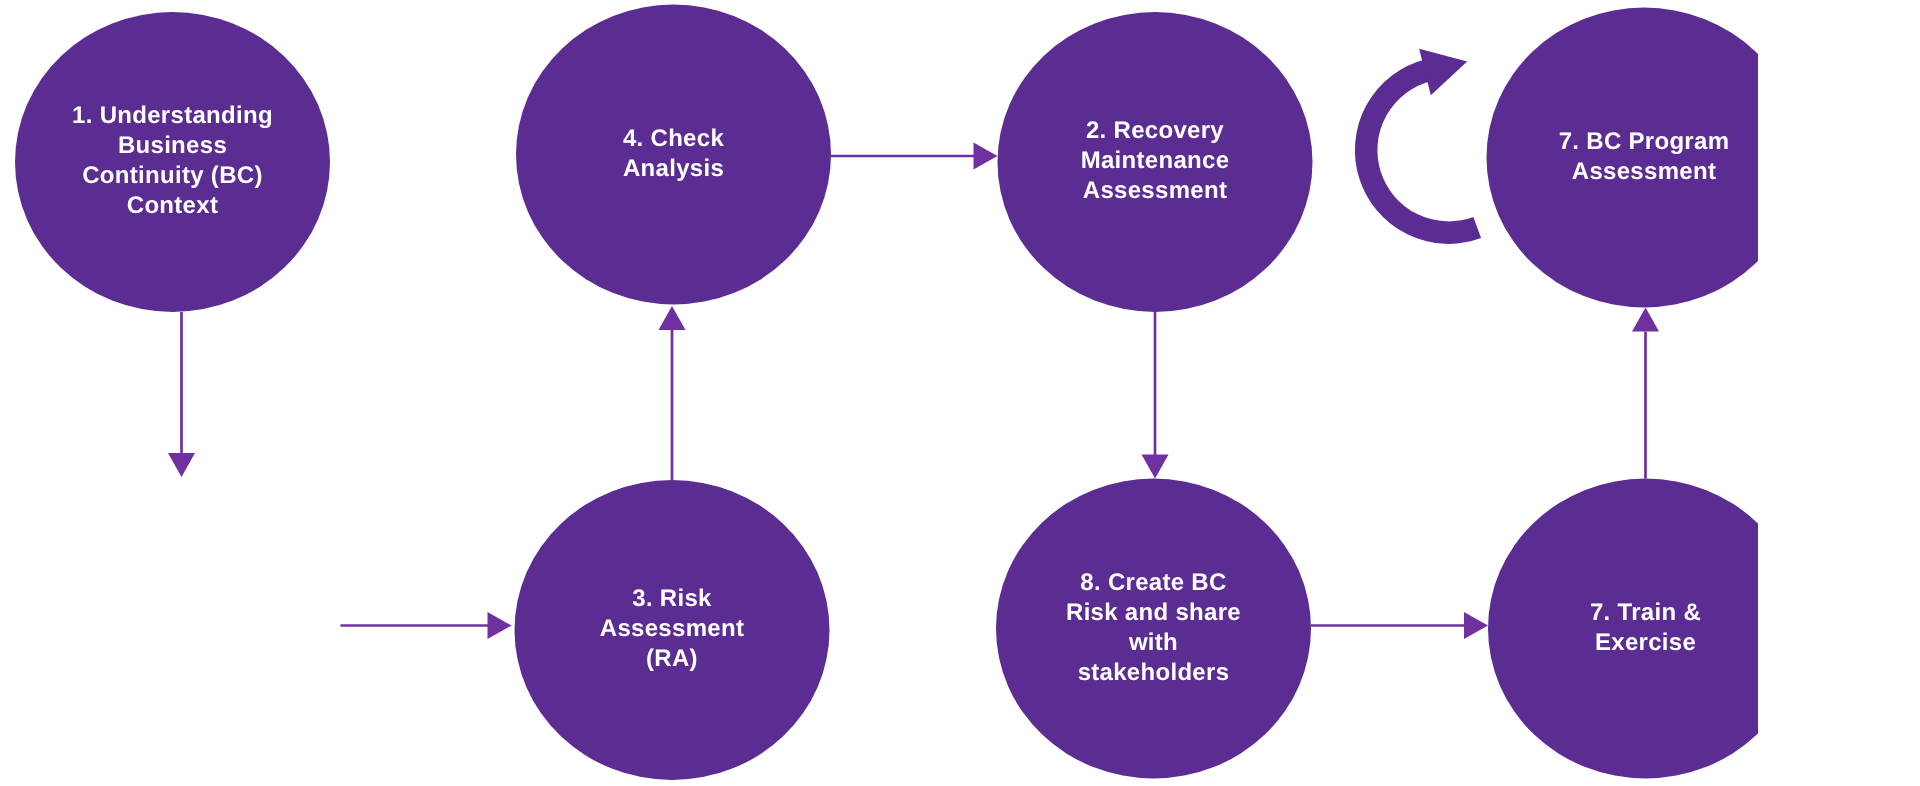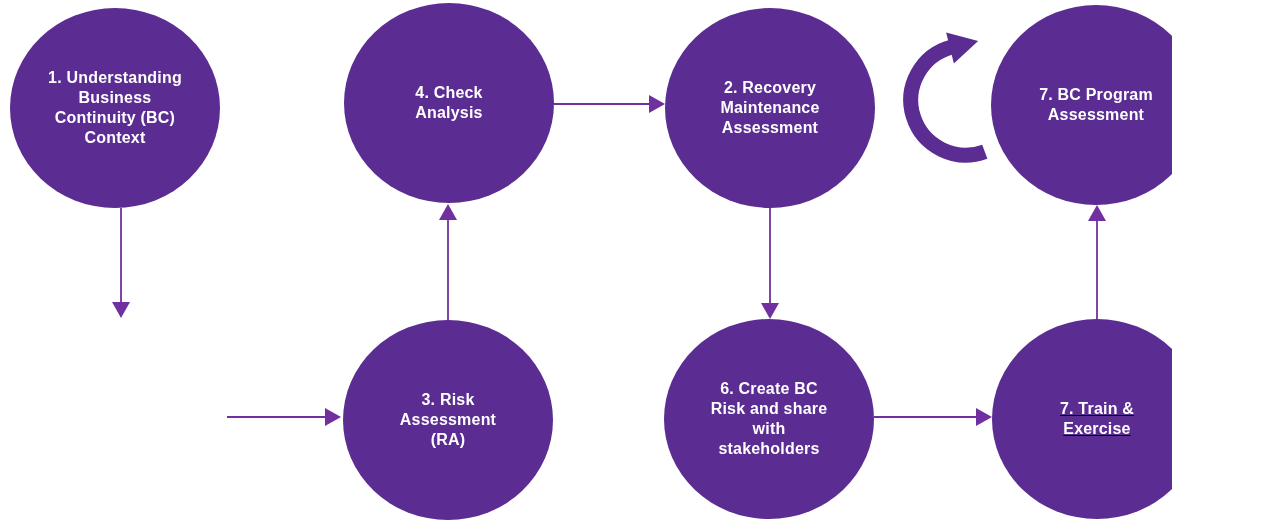--- a/index.html
+++ b/index.html
@@ -54,21 +54,21 @@
     fill: none;
   }
   .cycle-head { fill: var(--cycle-arrow, #5b2c92); }
   
   #circle-1 { left: 10px;  top: 8px;   }
   #circle-2 { left: 17px;  top: 319px; }
   #circle-3 { left: 343px; top: 320px; }
   #circle-4 { left: 344px; top: 3px;   }
   #circle-5 { left: 665px; top: 8px;   }
   #circle-6 { left: 664px; top: 319px; }
-  #circle-7 { left: 992px; top: 319px; text-decoration: underline; }
+  #circle-7 { left: 992px; top: 319px; }
   #circle-8 { left: 991px; top: 5px;   }
 </style>
 </head>
 <body>
 
 <div class="canvas">
 
   <svg class="layer" viewBox="0 0 1280 524" xmlns="http://www.w3.org/2000/svg">
 
     <line class="connector-line" x1="121" y1="208" x2="121" y2="303"></line>
@@ -126,21 +126,21 @@
   <div class="step-circle" id="circle-5">
     <div class="step-text">
       <span>2. Recovery</span>
       <span>Maintenance</span>
       <span>Assessment</span>
     </div>
   </div>
 
   <div class="step-circle" id="circle-6">
     <div class="step-text">
-      <span>6. Create BC</span>
+      <span>8. Create BC</span>
       <span>Risk and share</span>
       <span>with</span>
       <span>stakeholders</span>
     </div>
   </div>
 
   <div class="step-circle" id="circle-7">
     <div class="step-text">
       <span>7. Train &amp;</span>
       <span>Exercise</span>

